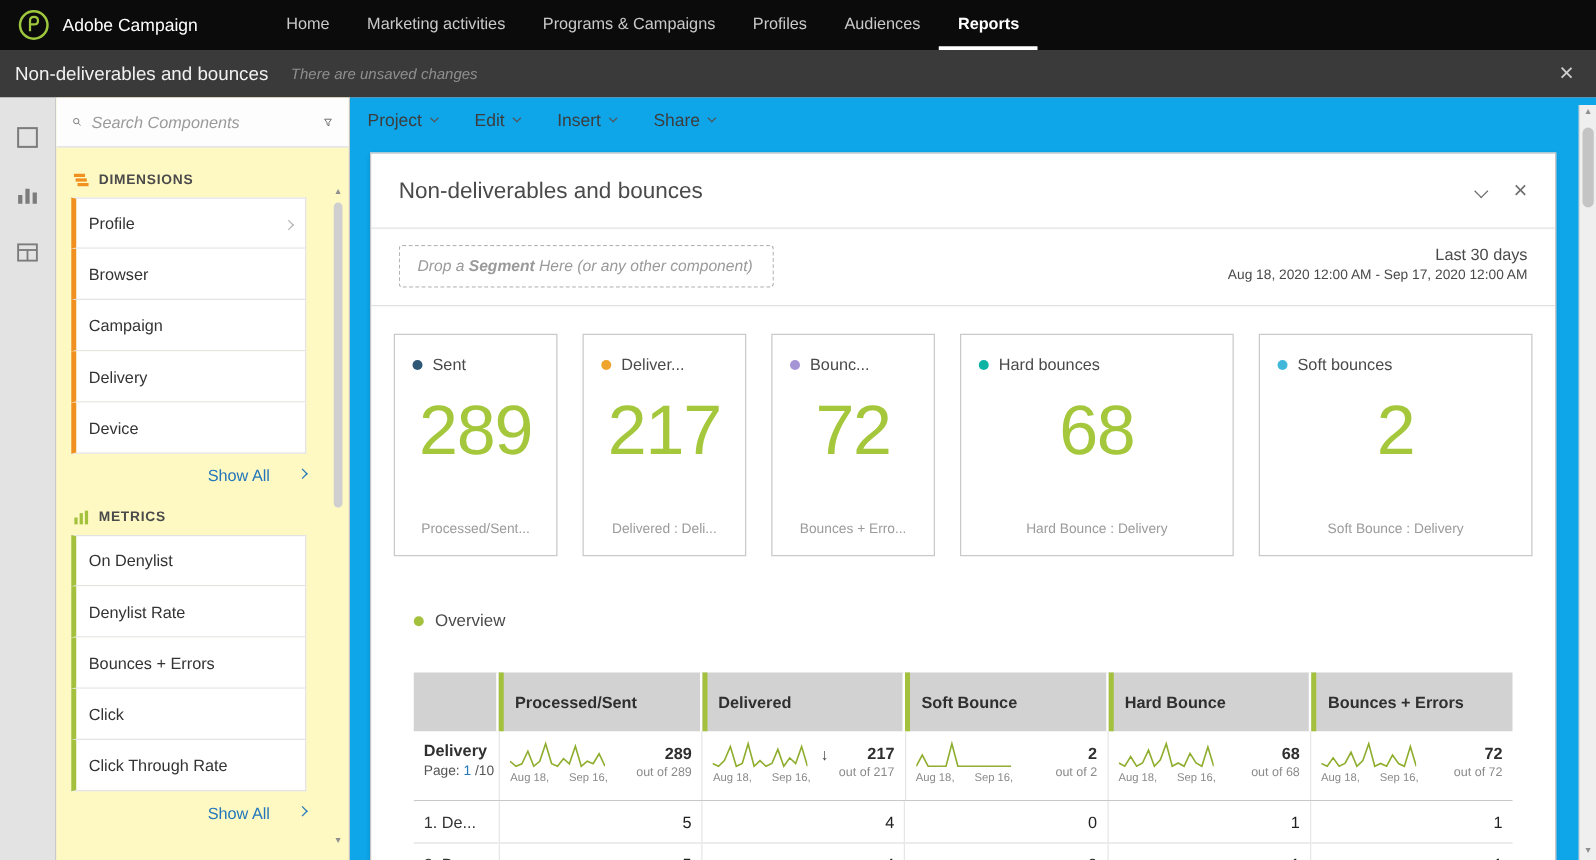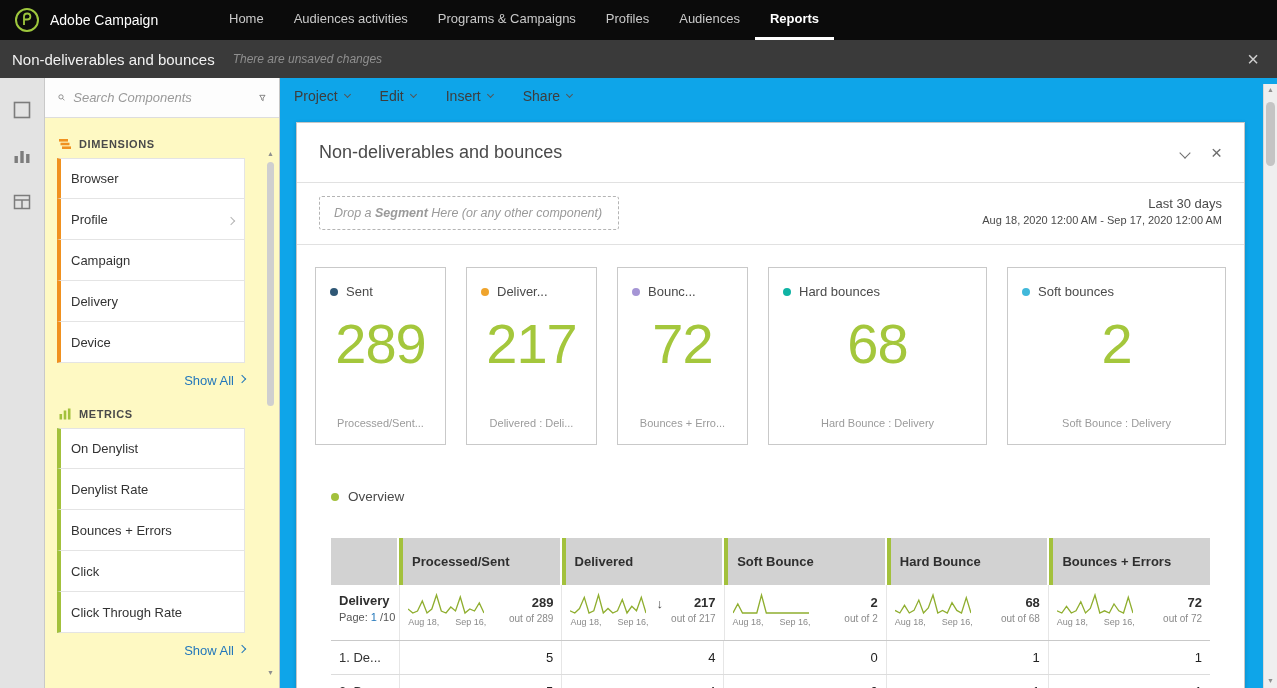--- a/index.html
+++ b/index.html
@@ -33,21 +33,21 @@
   .search-input{flex:1;border:none;outline:none;font-style:italic;font-size:13px;color:#555;font-family:"Liberation Sans",sans-serif;background:transparent}
   .search-input::placeholder{color:#9a9a9a;font-style:italic}
   .icon-svg{display:block}
   .section-head{display:flex;align-items:center;gap:8px;margin:20px 14px 8px;font-size:11px;font-weight:bold;color:#4a4a4a;letter-spacing:.6px}
   .comp-list{margin:0 34px 0 12px}
   .comp-item{height:41px;display:flex;align-items:center;background:#fff;border:1px solid #e4e4e4;border-top:none;padding:0 10px;font-size:13px;color:#333;cursor:pointer}
   .comp-item:first-child{border-top:1px solid #e4e4e4}
   .comp-item.dim{border-left:4px solid #f0911f}
   .comp-item.met{border-left:4px solid #a3c13c}
   .comp-item .chev-right{margin-left:auto;color:#b5b5b5}
-  .show-all{display:flex;justify-content:flex-end;align-items:center;gap:5px;margin:10px 34px 0 12px;color:#2277bb;font-size:13px;cursor:pointer}
+  .show-all{display:flex;justify-content:flex-end;align-items:center;gap:23px;margin:10px 34px 0 12px;color:#2277bb;font-size:13px;cursor:pointer}
   .chev{display:inline-block;width:6px;height:6px;border-right:1.5px solid currentColor;border-bottom:1.5px solid currentColor;transform:rotate(45deg);margin-top:-3px}
   .chev.r{transform:rotate(-45deg)}
   .side-scroll{position:absolute;right:3px;top:70px;bottom:10px;width:11px}
   .sb-arrow{height:11px;font-size:7px;color:#8f8f8f;text-align:center;line-height:11px;cursor:pointer}
   .side-scroll .sb-thumb{position:absolute;top:14px;height:46%;left:2px;right:2px;background:#cfcfcf;border-radius:5px;cursor:pointer}
   .side-scroll .sb-arrow.down{position:absolute;bottom:0;left:0;right:0}
 
   
   .main{flex:1;position:relative;background:#0ea5e9;overflow:hidden}
   .menubar{height:36px;display:flex;align-items:center;gap:30px;padding:0 14px;font-size:14px;color:#3d3d3d}
@@ -116,21 +116,21 @@
 <div class="topnav">
   <div class="brand">
     <svg class="logo" viewBox="0 0 26 26">
       <circle cx="13" cy="13" r="11" fill="none" stroke="#9ec73d" stroke-width="2"></circle>
       <path d="M10 18 V9.5 q0-3 3.2-3 q3.2 0 3.2 3 q0 3-3.2 3 h-3.2" fill="none" stroke="#9ec73d" stroke-width="1.8"></path>
     </svg>
     <span class="brand-name">Adobe Campaign</span>
   </div>
   <div class="nav-items">
     <div class="nav-item">Home</div>
-    <div class="nav-item">Audiences activities</div>
+    <div class="nav-item">Marketing activities</div>
     <div class="nav-item">Programs &amp; Campaigns</div>
     <div class="nav-item">Profiles</div>
     <div class="nav-item">Audiences</div>
     <div class="nav-item active">Reports</div>
   </div>
 </div>
 
 <div class="titlebar">
   <span class="titlebar-title">Non-deliverables and bounces</span>
   <span class="titlebar-status">There are unsaved changes</span>
@@ -170,26 +170,26 @@
     <div class="section-head">
       <svg width="12" height="12" viewBox="0 0 12 12">
           <rect x="0" y="1" width="9" height="2.6" fill="#f0911f"></rect>
           <rect x="1.5" y="4.7" width="9" height="2.6" fill="#f0911f"></rect>
           <rect x="3" y="8.4" width="9" height="2.6" fill="#f0911f"></rect>
         </svg>
       <span>DIMENSIONS</span>
     </div>
     <div class="comp-list">
       <div class="comp-item dim">
-          <span>Browser</span>
-        </div>
-      <div class="comp-item dim">
         <span>Profile</span>
         <span class="chev-right"><span class="chev r"></span></span>
       </div>
+      <div class="comp-item dim">
+          <span>Browser</span>
+        </div>
       <div class="comp-item dim">
           <span>Campaign</span>
         </div>
       <div class="comp-item dim">
           <span>Delivery</span>
         </div>
       <div class="comp-item dim">
           <span>Device</span>
         </div>
     </div>

